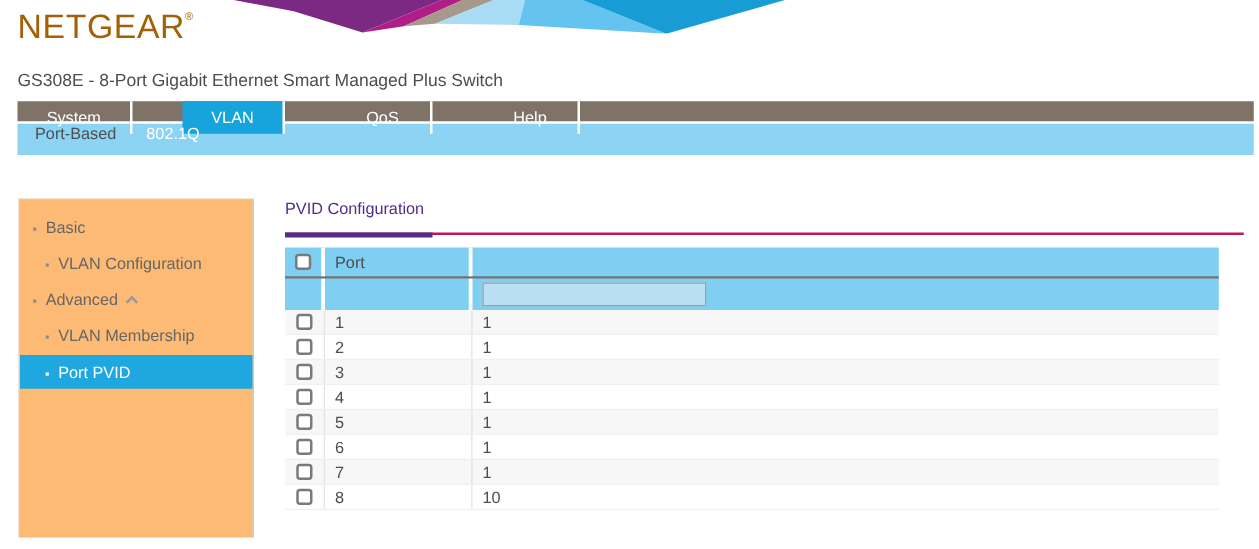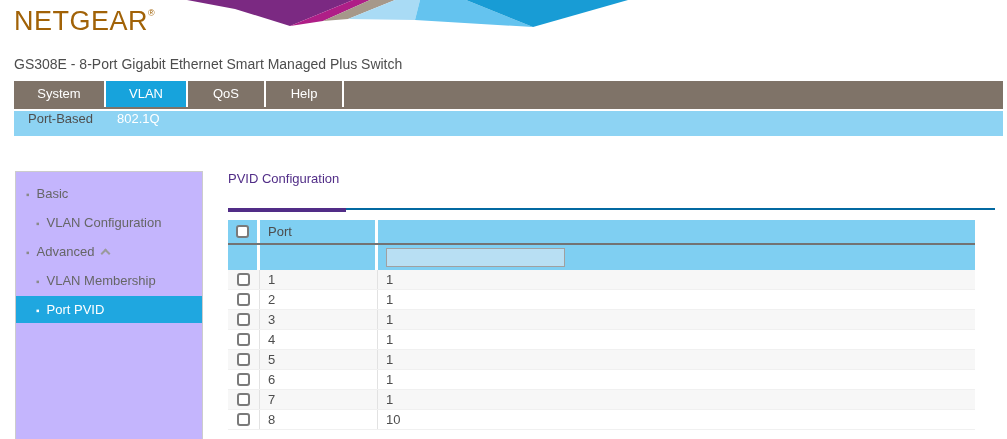--- a/index.html
+++ b/index.html
@@ -24,23 +24,24 @@
 
   .device-title {
     margin: 8px 0 0 14px;
     font-size: 14px; font-weight: normal; color: #4d4d4d;
     height: 22px;
   }
 
   
   .navbar {
     margin: 3px 4px 0 14px;
-    height: 28px;
+    height: 16px;
     background: #7f7368;
     display: flex;
+    gap: 40px;
   }
   .nav-tab {
     width: 92px; height: 26px; line-height: 26px;
     text-align: center; color: #ffffff;
     border-right: 2px solid #ffffff;
     cursor: pointer;
   }
   .nav-tab:nth-child(2) { width: 82px; }
   .nav-tab:nth-child(3), .nav-tab:nth-child(4) { width: 78px; }
   .nav-tab.active { background: #17a3dc; }
@@ -57,21 +58,21 @@
 
   
   .content { display: flex; margin-top: 35px; }
 
   .sidebar {
     margin-left: 15px;
     width: 188px;
     min-height: 271px;
     border: 1px solid #cccccc;
     border-bottom: none;
-    background: #c4b5fd;
+    background: #fdba74;
     padding-top: 6px;
   }
   .side-item {
     display: flex; align-items: center;
     height: 27px; margin: 2px 0;
     color: #666666; cursor: pointer;
     padding-left: 10px;
   }
   .side-item.sub { padding-left: 20px; }
   .side-item.active {
@@ -81,21 +82,21 @@
   .bullet-icon::before { content: "▪"; font-size: 10px; color: #8a8a8a; }
   .side-item.active .bullet-icon::before { color: #ffffff; }
   .caret-up-icon {
     display: inline-block; width: 7px; height: 7px;
     border-left: 2px solid #9a9a9a; border-top: 2px solid #9a9a9a;
     transform: rotate(45deg); margin-left: 8px; margin-top: 4px;
   }
 
   
   .main { margin-left: 25px; width: 767px; }
-  .section-title-wrap { position: relative; border-bottom: 2px solid #0369a1; padding-bottom: 22px; }
+  .section-title-wrap { position: relative; border-bottom: 2px solid #be185d; padding-bottom: 12px; }
   .section-title { color: #512d87; font-size: 13px; display: inline-block; }
   .title-thick-underline {
     position: absolute; left: 0; bottom: -4px;
     width: 118px; height: 4px; background: #512d87;
   }
 
   .pvid-table { width: 747px; margin-top: 10px; border-collapse: collapse; }
   .hdr-row { background: #7fcff2; }
   .row { display: flex; align-items: center; }
   .hdr-row.row { height: 25px; }

